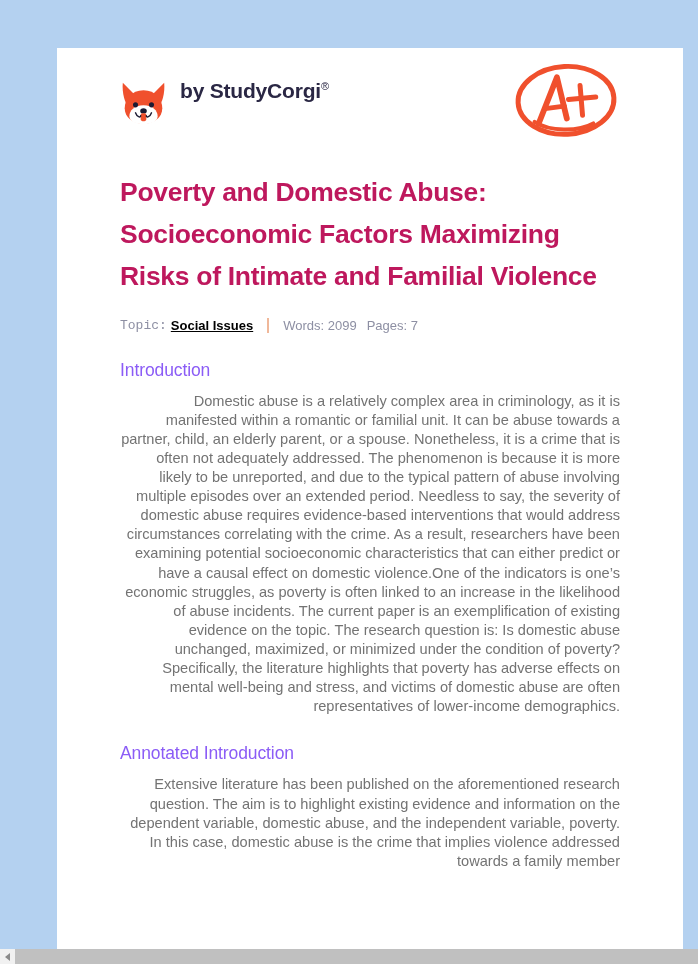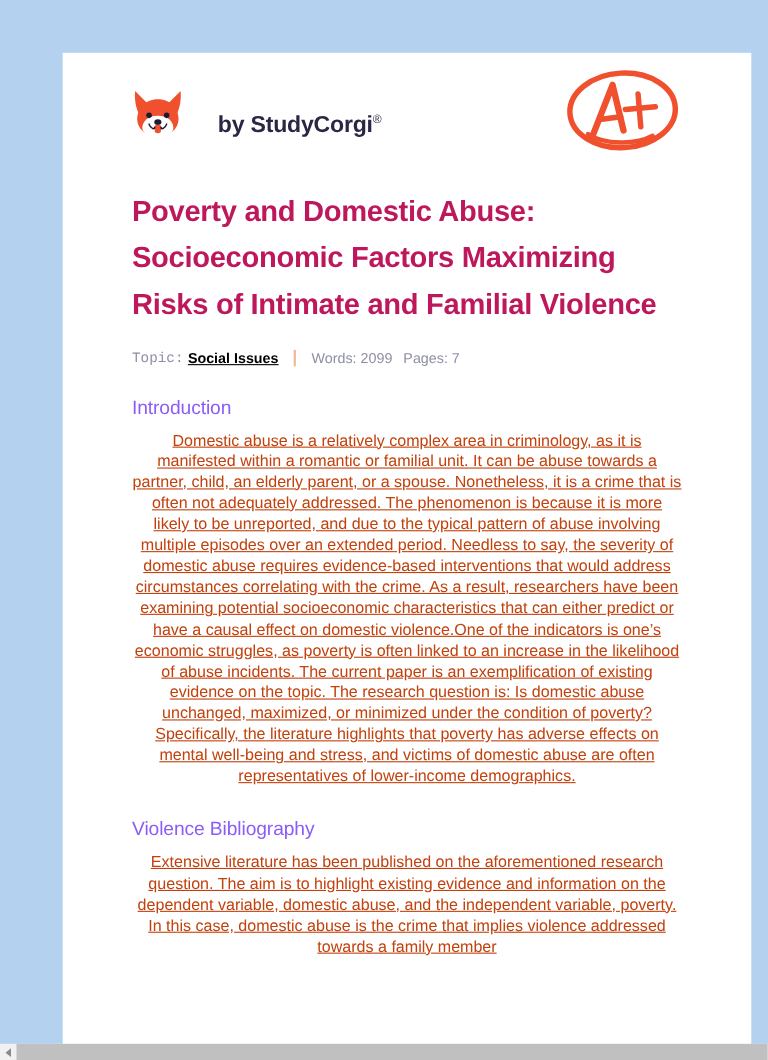--- a/index.html
+++ b/index.html
@@ -41,22 +41,22 @@
   .masthead {
     display: flex;
     align-items: center;
     justify-content: space-between;
     height: 104px;
     padding-top: 4px;
   }
 
   .brand {
     display: flex;
-    align-items: flex-end;
-    gap: 31px;
+    align-items: flex-start;
+    gap: 13px;
   }
 
   .corgi-logo {
     width: 47px;
     height: 47px;
     flex: 0 0 auto;
     display: block;
   }
 
   .brand-text {
@@ -124,23 +124,22 @@
     font-size: 17.5px;
     font-weight: normal;
     color: #8b5cf6;
     letter-spacing: -0.1px;
   }
 
   .body-par {
     margin: 0;
     font-size: 14.6px;
     line-height: 1.31;
-    color: #c2410c;
-    text-align: center;
-    text-decoration: underline;
+    color: #737373;
+    text-align: right;
   }
 
   
   .hscrollbar {
     position: absolute;
     left: 0;
     bottom: 0;
     width: 698px;
     height: 15px;
     background: #f1f1f1;
@@ -232,21 +231,21 @@
         <span class="meta-label">Topic:</span>
         <a class="meta-topic" href="#">Social Issues</a>
         <span class="meta-sep"></span>
         <span class="meta-words">Words: 2099</span>
         <span>Pages: 7</span>
       </div>
 
       <h2 class="section-heading">Introduction</h2>
       <p class="body-par">Domestic abuse is a relatively complex area in criminology, as it is manifested within a romantic or familial unit. It can be abuse towards a partner, child, an elderly parent, or a spouse. Nonetheless, it is a crime that is often not adequately addressed. The phenomenon is because it is more likely to be unreported, and due to the typical pattern of abuse involving multiple episodes over an extended period. Needless to say, the severity of domestic abuse requires evidence-based interventions that would address circumstances correlating with the crime. As a result, researchers have been examining potential socioeconomic characteristics that can either predict or have a causal effect on domestic violence.One of the indicators is one’s economic struggles, as poverty is often linked to an increase in the likelihood of abuse incidents. The current paper is an exemplification of existing evidence on the topic. The research question is: Is domestic abuse unchanged, maximized, or minimized under the condition of poverty? Specifically, the literature highlights that poverty has adverse effects on mental well-being and stress, and victims of domestic abuse are often representatives of lower-income demographics.</p>
 
-      <h2 class="section-heading">Violence Bibliography</h2>
+      <h2 class="section-heading">Annotated Introduction</h2>
       <p class="body-par">Extensive literature has been published on the aforementioned research question. The aim is to highlight existing evidence and information on the dependent variable, domestic abuse, and the independent variable, poverty. In this case, domestic abuse is the crime that implies violence addressed towards a family member</p>
 
     </div>
   </div>
 
   <div class="hscrollbar">
     <div class="scroll-btn">
       <span class="scroll-arrow-left"></span>
     </div>
     <div class="scroll-track">

